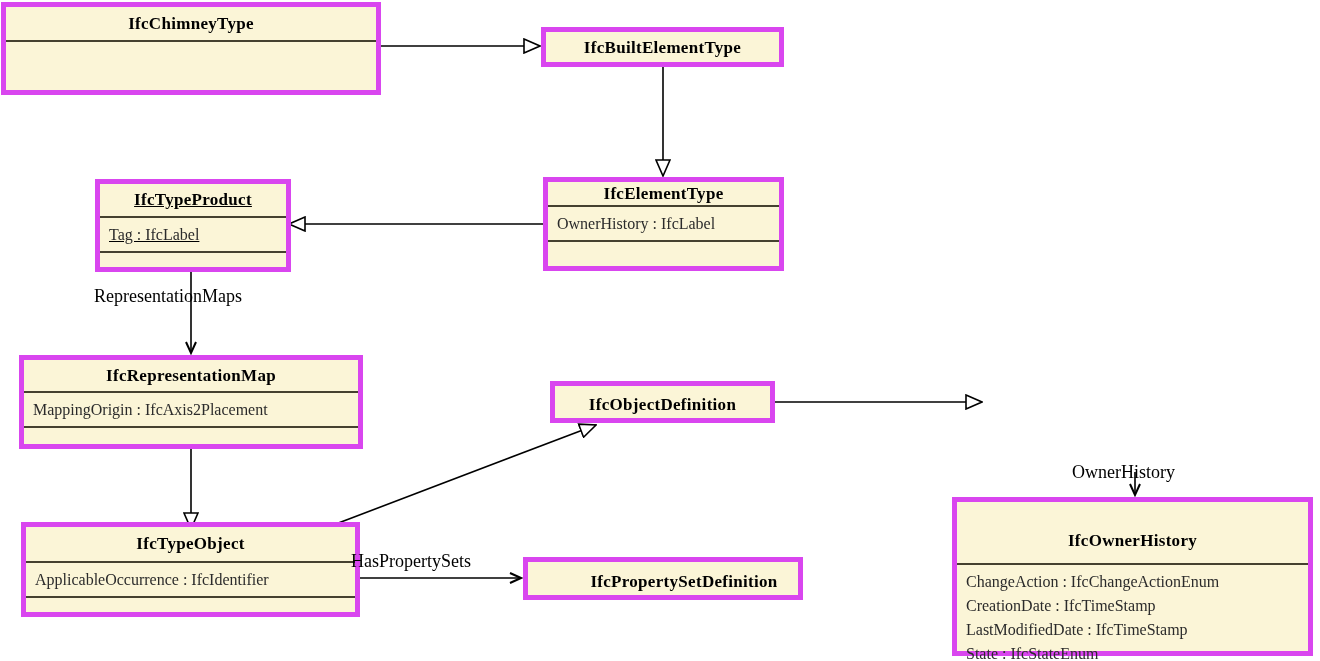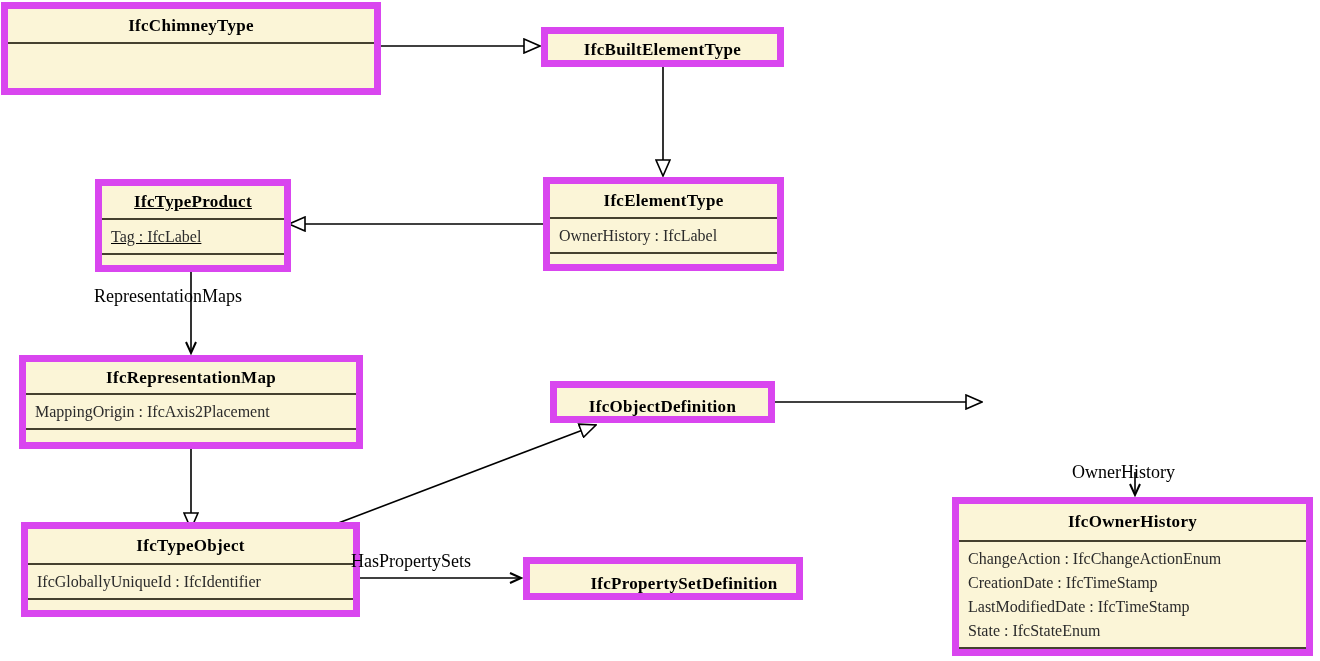--- a/index.html
+++ b/index.html
@@ -13,21 +13,21 @@
   }
   #edges {
     position: absolute;
     left: 0; top: 0;
     width: 1320px; height: 661px;
     pointer-events: none;
   }
   .uml-box {
     position: absolute;
     background: #FBF5D7;
-    border: 7px solid #d946ef;
+    border: 5px solid #d946ef;
     box-sizing: border-box;
     display: flex;
     flex-direction: column;
   }
   .uml-title {
     flex: 0 0 auto;
     display: flex;
     align-items: center;
     justify-content: center;
     font-weight: bold;
@@ -87,21 +87,21 @@
   <div class="uml-box" style="left:1px; top:2px; width:380px; height:93px;">
     <div class="uml-title" style="height:33px;">IfcChimneyType</div>
     <div class="uml-empty"></div>
   </div>
 
   <div class="uml-box" style="left:541px; top:27px; width:243px; height:40px;">
     <div class="uml-title" style="height:32px;">IfcBuiltElementType</div>
   </div>
 
   <div class="uml-box" style="left:543px; top:177px; width:241px; height:94px;">
-    <div class="uml-title" style="height:33px;text-align:center;">IfcElementType</div>
+    <div class="uml-title" style="height:23px;text-align:center;">IfcElementType</div>
     <div class="uml-attrs">
       <div>OwnerHistory : IfcLabel</div>
     </div>
     <div class="uml-empty"></div>
   </div>
 
   <div class="uml-box" style="left:95px; top:179px; width:196px; height:93px;text-decoration:underline;">
     <div class="uml-title" style="height:32px;">IfcTypeProduct</div>
     <div class="uml-attrs">
       <div>Tag : IfcLabel</div>
@@ -113,36 +113,36 @@
     <div class="uml-title" style="height:31px;">IfcRepresentationMap</div>
     <div class="uml-attrs">
       <div>MappingOrigin : IfcAxis2Placement</div>
     </div>
     <div class="uml-empty"></div>
   </div>
 
   <div class="uml-box" style="left:21px; top:522px; width:339px; height:95px;">
     <div class="uml-title" style="height:34px;">IfcTypeObject</div>
     <div class="uml-attrs">
-      <div>IfcGloballyUniqueId : IfcIdentifier</div>
+      <div>ApplicableOccurrence : IfcIdentifier</div>
     </div>
     <div class="uml-empty"></div>
   </div>
 
   <div class="uml-box" style="left:550px; top:381px; width:225px; height:42px;">
     <div class="uml-title" style="height:38px;">IfcObjectDefinition</div>
   </div>
 
 
   <div class="uml-box" style="left:523px; top:557px; width:280px; height:43px;">
     <div class="uml-title" style="height:39px;padding-left:42px;">IfcPropertySetDefinition</div>
   </div>
 
   <div class="uml-box" style="left:952px; top:497px; width:361px; height:159px;">
-    <div class="uml-title" style="height:36px;">IfcOwnerHistory</div>
+    <div class="uml-title" style="height:44px;margin-top:17px;">IfcOwnerHistory</div>
     <div class="uml-attrs">
       <div>ChangeAction : IfcChangeActionEnum</div>
       <div>CreationDate : IfcTimeStamp</div>
       <div>LastModifiedDate : IfcTimeStamp</div>
       <div>State : IfcStateEnum</div>
     </div>
     <div class="uml-empty"></div>
   </div>
 
   <div class="edge-label" style="left:94px; top:286px;">RepresentationMaps</div>

